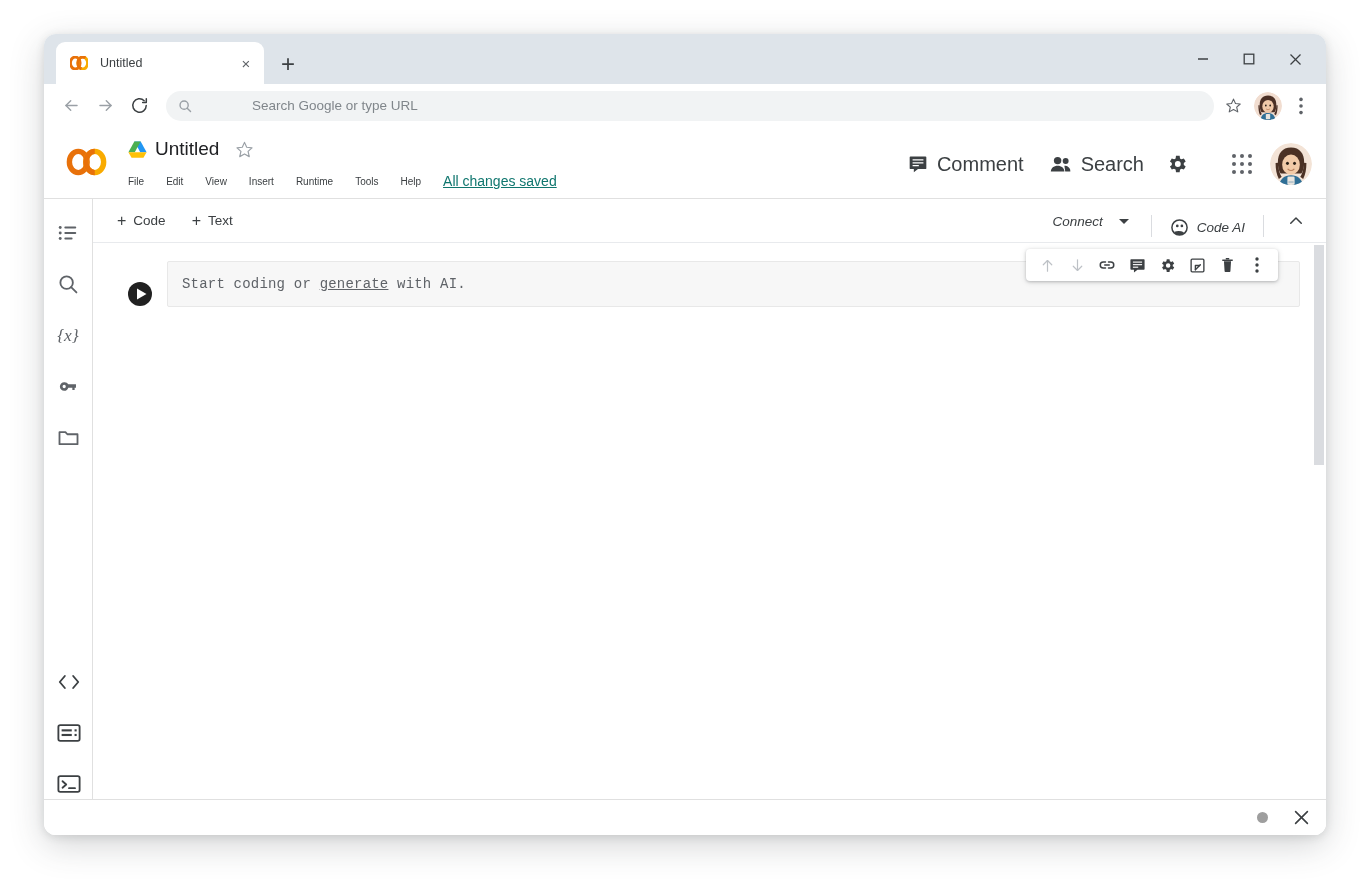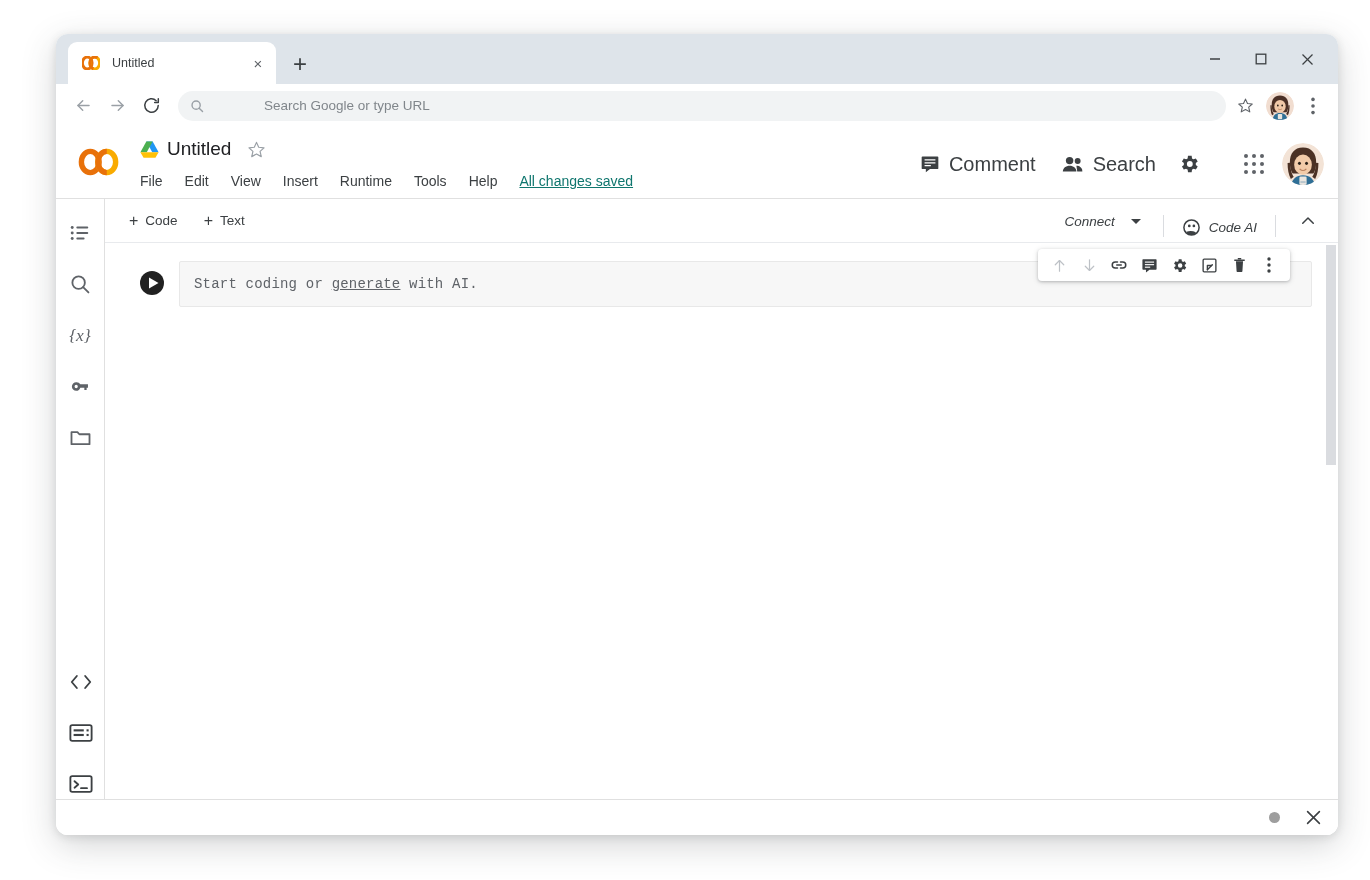--- a/index.html
+++ b/index.html
@@ -13,21 +13,20 @@
 
   
   #browser-window {
     position: absolute;
     left: 44px; top: 34px;
     width: 1282px; height: 801px;
     background: #ffffff;
     border-radius: 12px;
     box-shadow: 0 10px 34px rgba(60,64,67,0.22), 0 2px 8px rgba(60,64,67,0.14);
     overflow: hidden;
-    margin-left: 12px;
   }
 
   
   #tab-strip {
     position: relative;
     height: 50px;
     background: #dee4ea;
     padding-top: 8px;
   }
   #browser-tab {
@@ -170,21 +169,21 @@
     color: #9aa0a6;
     display: flex; align-items: center;
   }
   #menu-bar {
     display: flex;
     align-items: center;
     height: 26px;
     margin-top: 4px;
   }
   .menu-item {
-    font-size: 14px;
+    font-size: 10px;
     color: #3c4043;
     margin-right: 22px;
     white-space: nowrap;
   }
   #save-status {
     font-size: 14px;
     color: #0f766e;
     text-decoration: underline;
     white-space: nowrap;
   }
@@ -335,21 +334,21 @@
   #notebook-scroll {
     flex: 1 1 auto;
     position: relative;
     overflow: hidden;
   }
   #cell-list { padding: 18px 22px 0 20px; position: relative; }
 
   #code-cell {
     position: relative;
     display: flex;
-    align-items: flex-start;
+    align-items: flex-end;
     width: 1187px;
     border-radius: 3px;
   }
   #cell-gutter {
     width: 54px;
     flex: 0 0 auto;
     background: #ffffff;
     display: flex;
     align-items: flex-start;
     justify-content: center;

